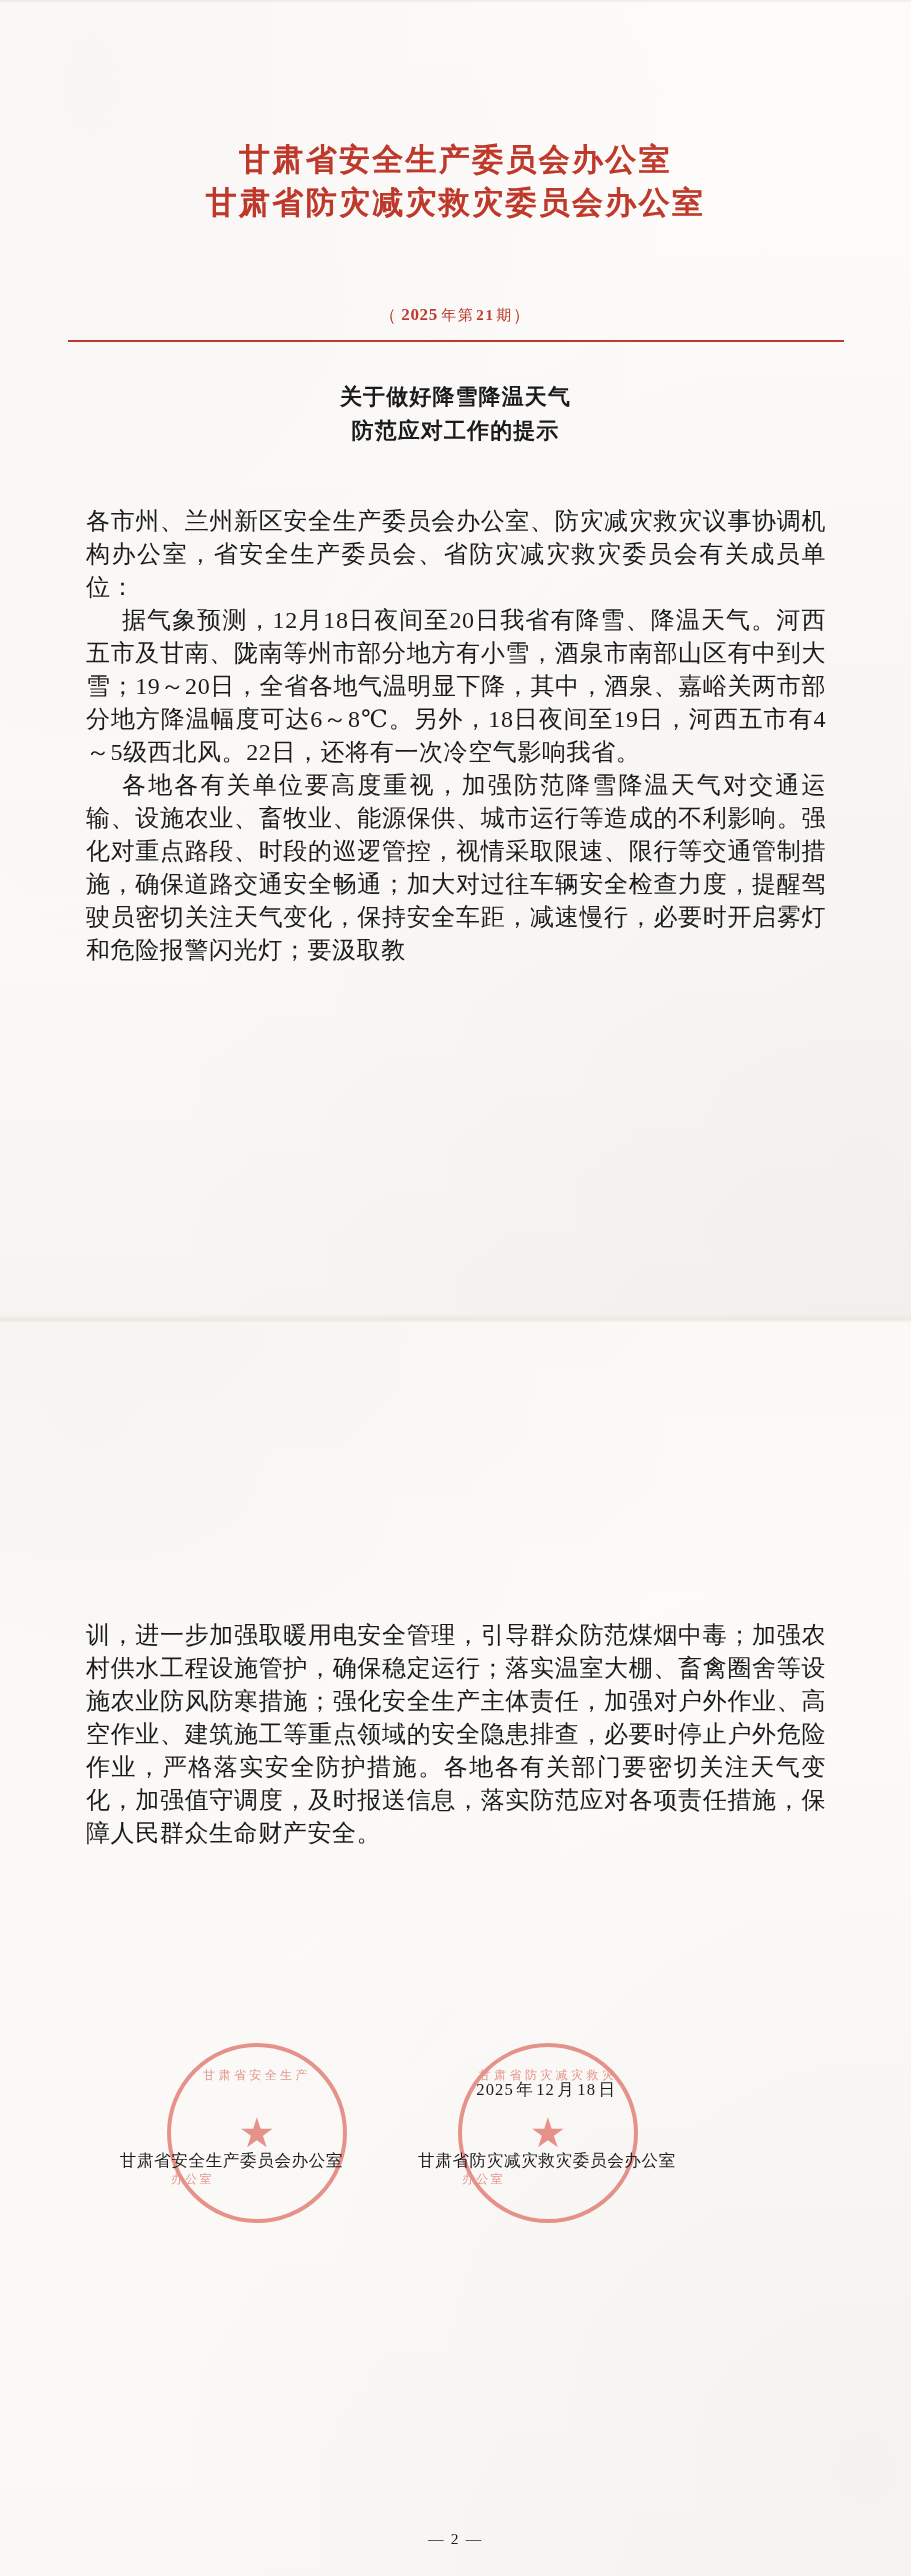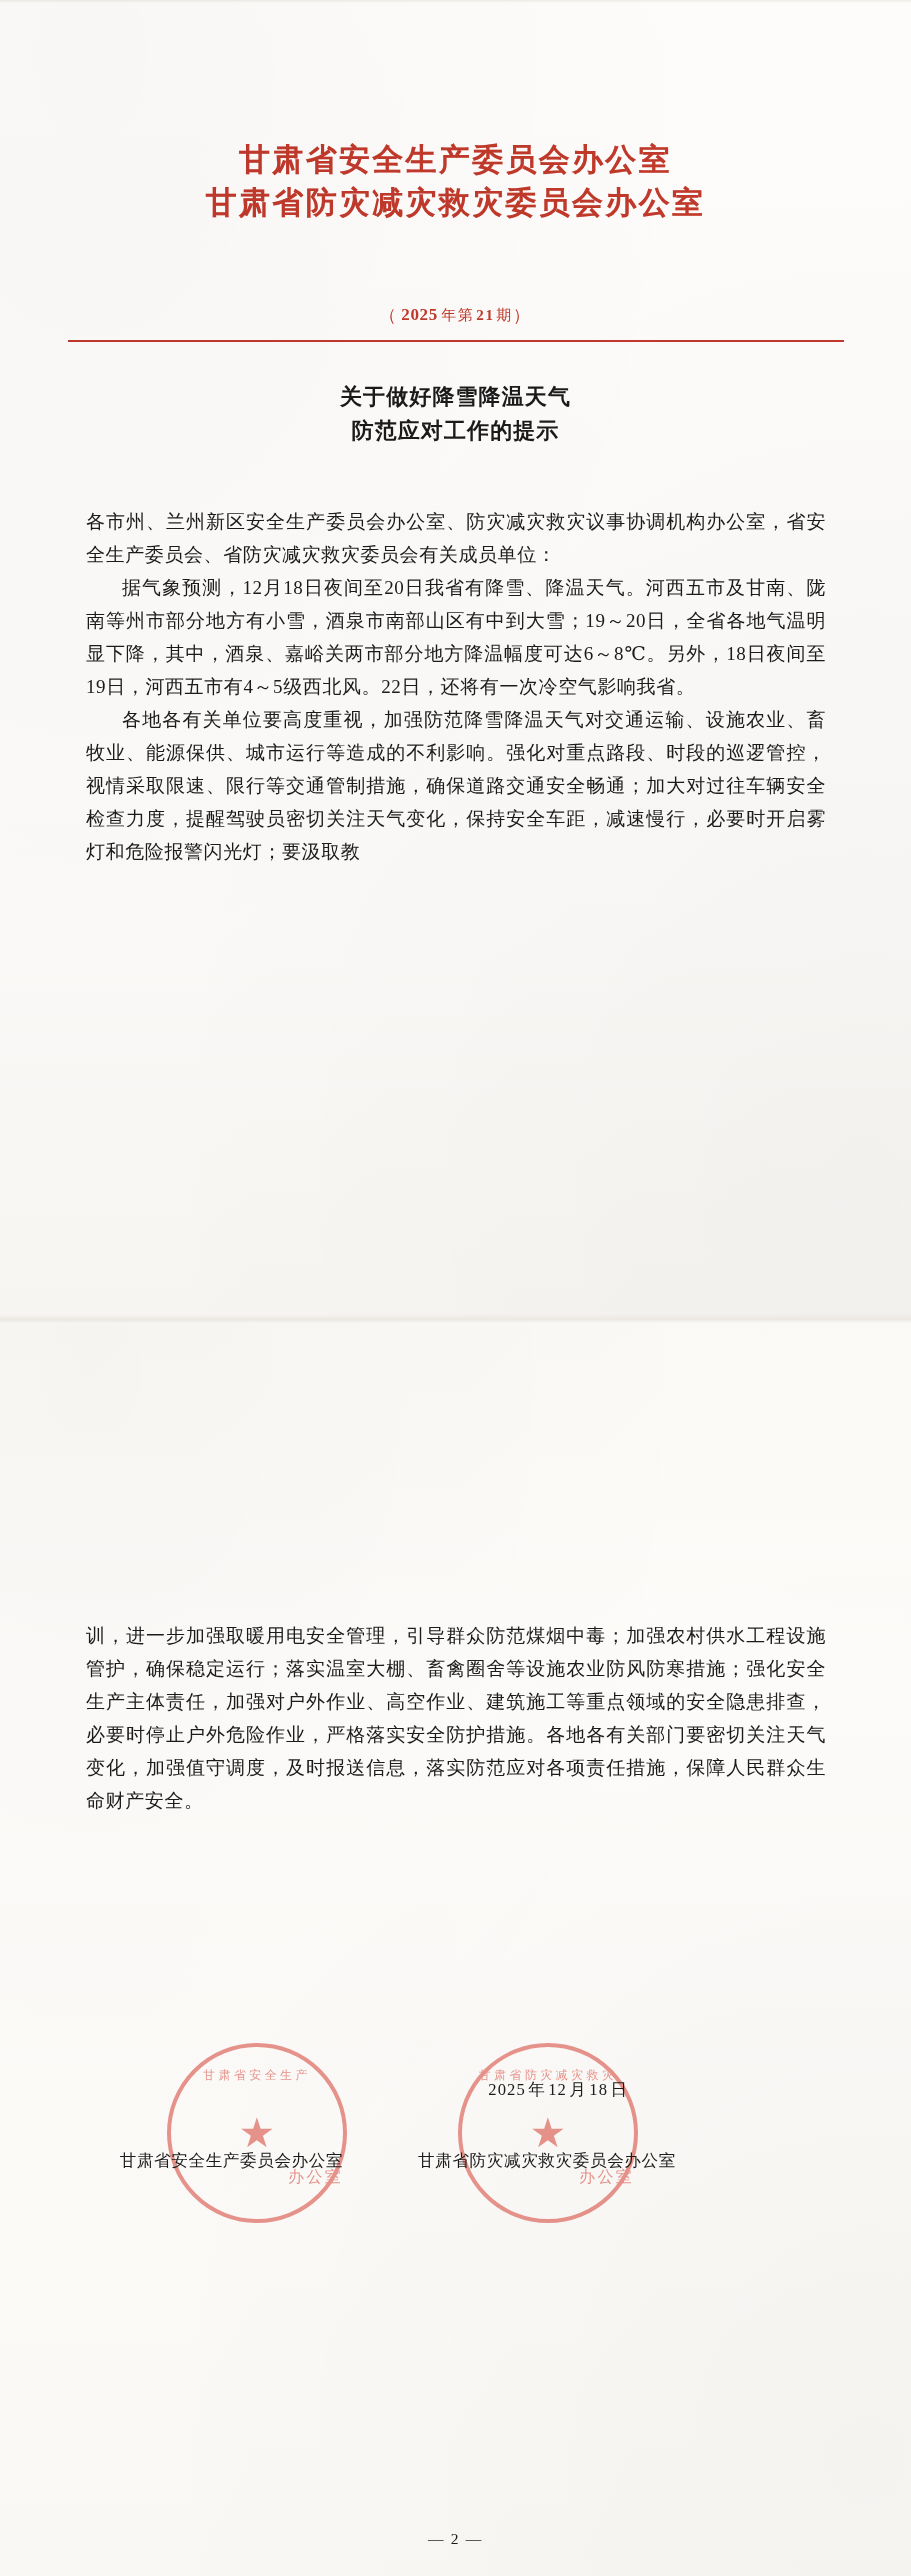--- a/index.html
+++ b/index.html
@@ -114,21 +114,21 @@
     line-height: 1.55;
     letter-spacing: 1.1px;
   }
 
   
   .body-block {
     position: absolute;
     left: 86px;
     width: 740px;
     color: #1b1b1b;
-    font-size: 19px;
+    font-size: 24px;
     line-height: 33px;
     letter-spacing: 0.6px;
     text-align: justify;
     text-justify: inter-ideograph;
   }
   #body-one { top: 505px; }
   #body-two { top: 1619px; }
 
   .para { margin: 0 0 0 0; }
   .para.indent { text-indent: 36px; }
@@ -159,23 +159,23 @@
     top: 50%;
     transform: translate(-50%, -50%);
     color: #d9544a;
     font-size: 41px;
     line-height: 1;
   }
   .seal .seal-text {
     position: absolute;
     left: 0; right: 0;
     bottom: 31px;
-    text-align: right;
+    text-align: left;
     color: #d9544a;
-    font-size: 16px;
+    font-size: 12px;
     letter-spacing: 2.3px;
   }
   .seal .seal-arc {
     position: absolute;
     left: 0; right: 0;
     top: 19.5px;
     text-align: center;
     color: #d9544a;
     font-size: 12px;
     letter-spacing: 3.4px;
@@ -197,21 +197,21 @@
     white-space: nowrap;
   }
   .sign-right {
     position: absolute;
     left: 304px;
     top: 0;
     white-space: nowrap;
   }
   .sign-date {
     position: absolute;
-    left: 372px;
+    left: 360px;
     top: 36px;
     font-size: 16.6px;
     color: #1b1b1b;
     letter-spacing: 1.1px;
     white-space: nowrap;
   }
   .sign-date .d {
     font-family: "Liberation Serif", serif;
     padding: 0 2.3px;
   }

